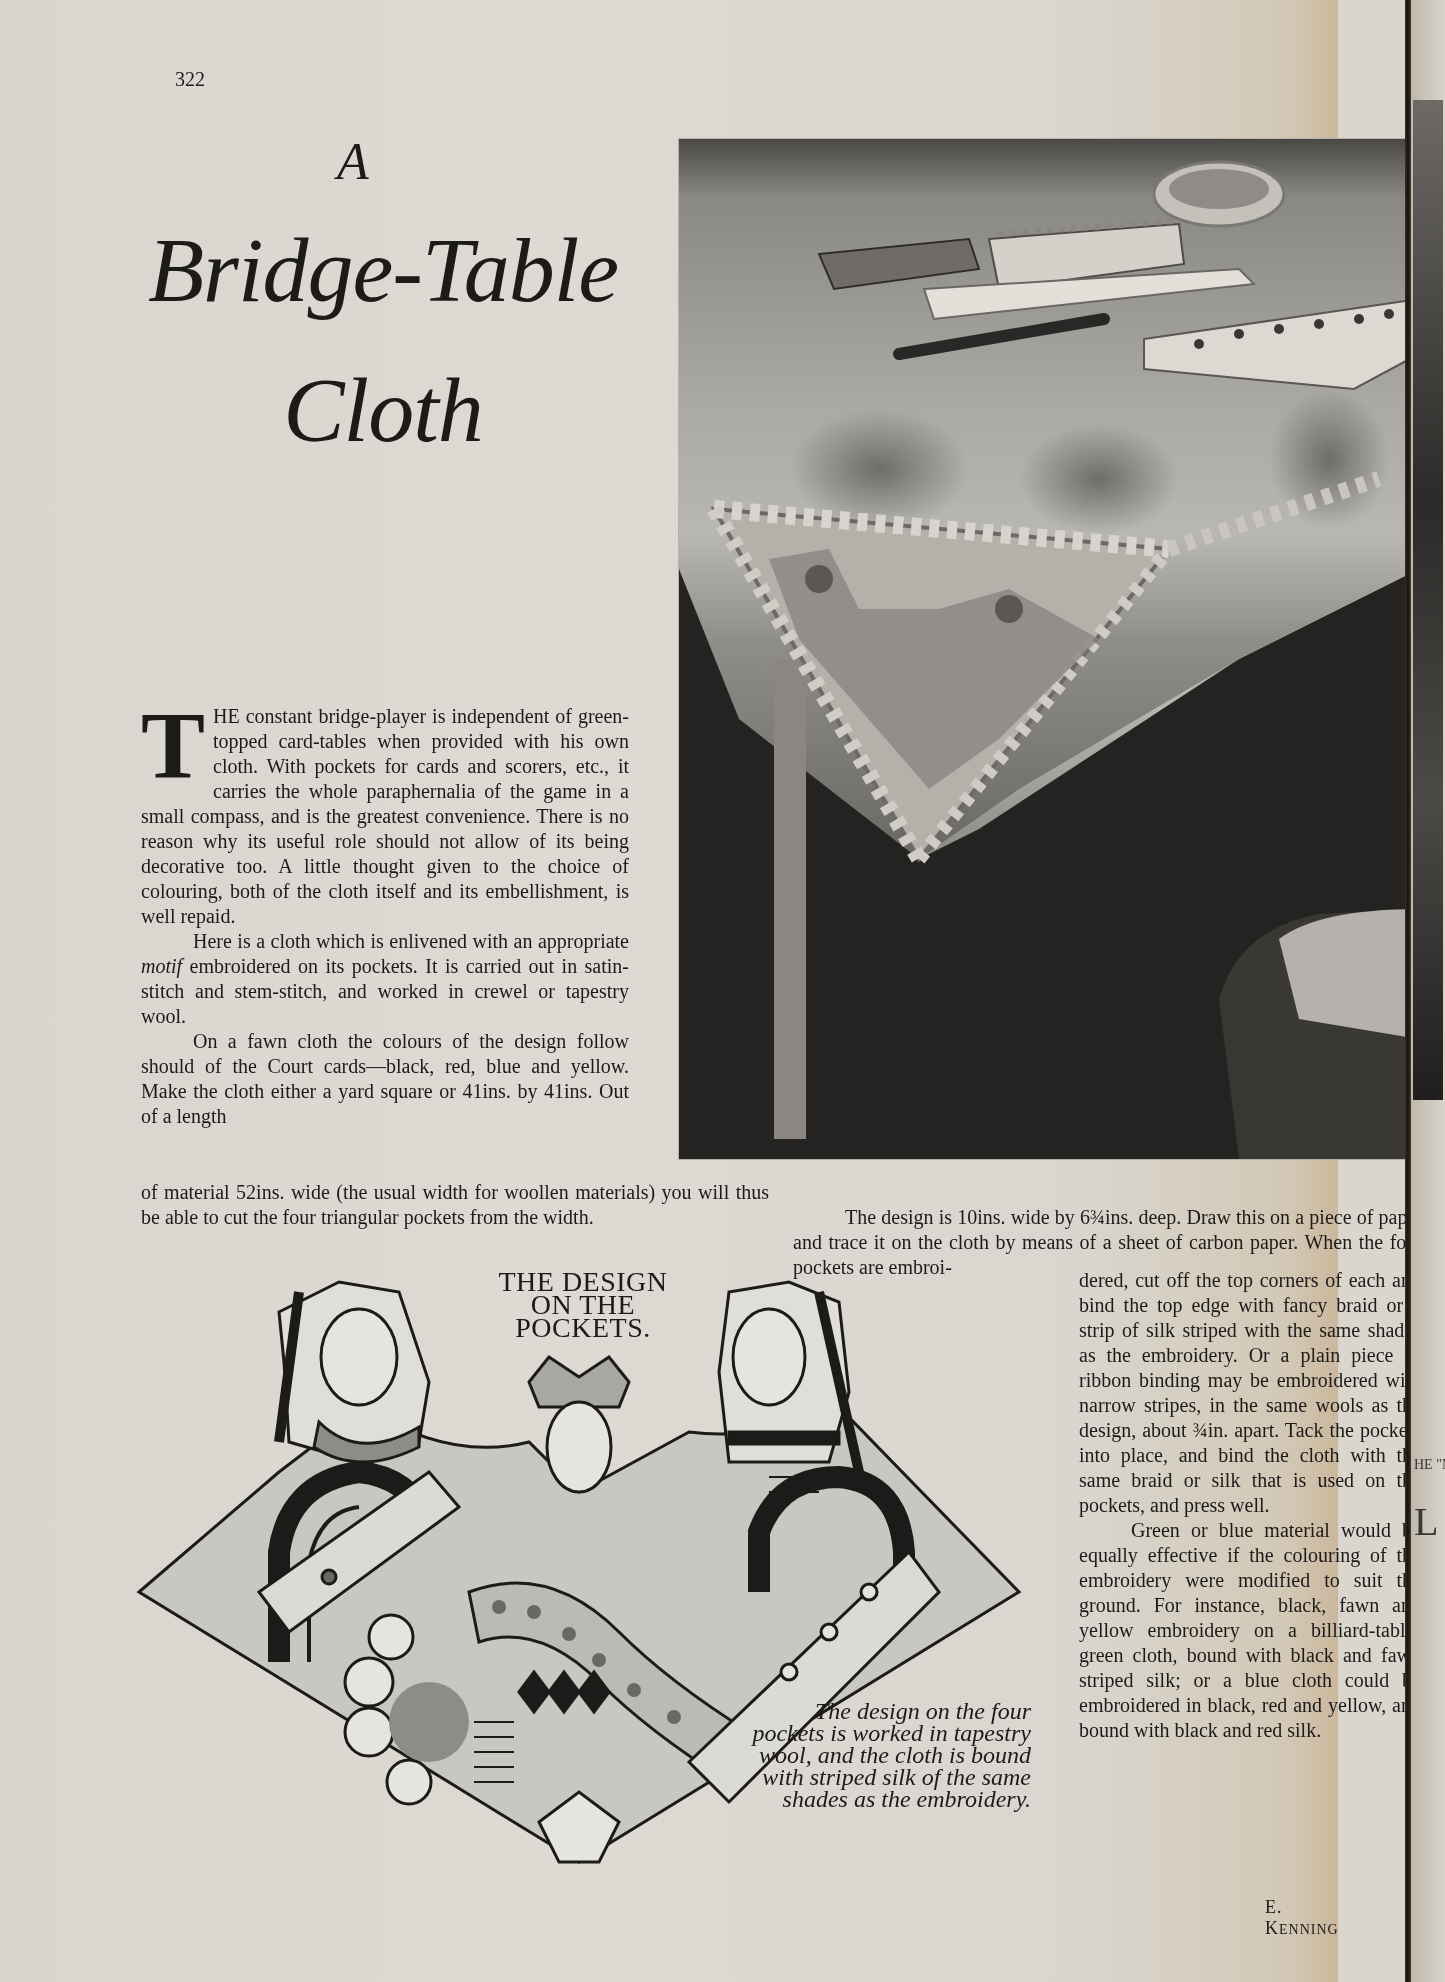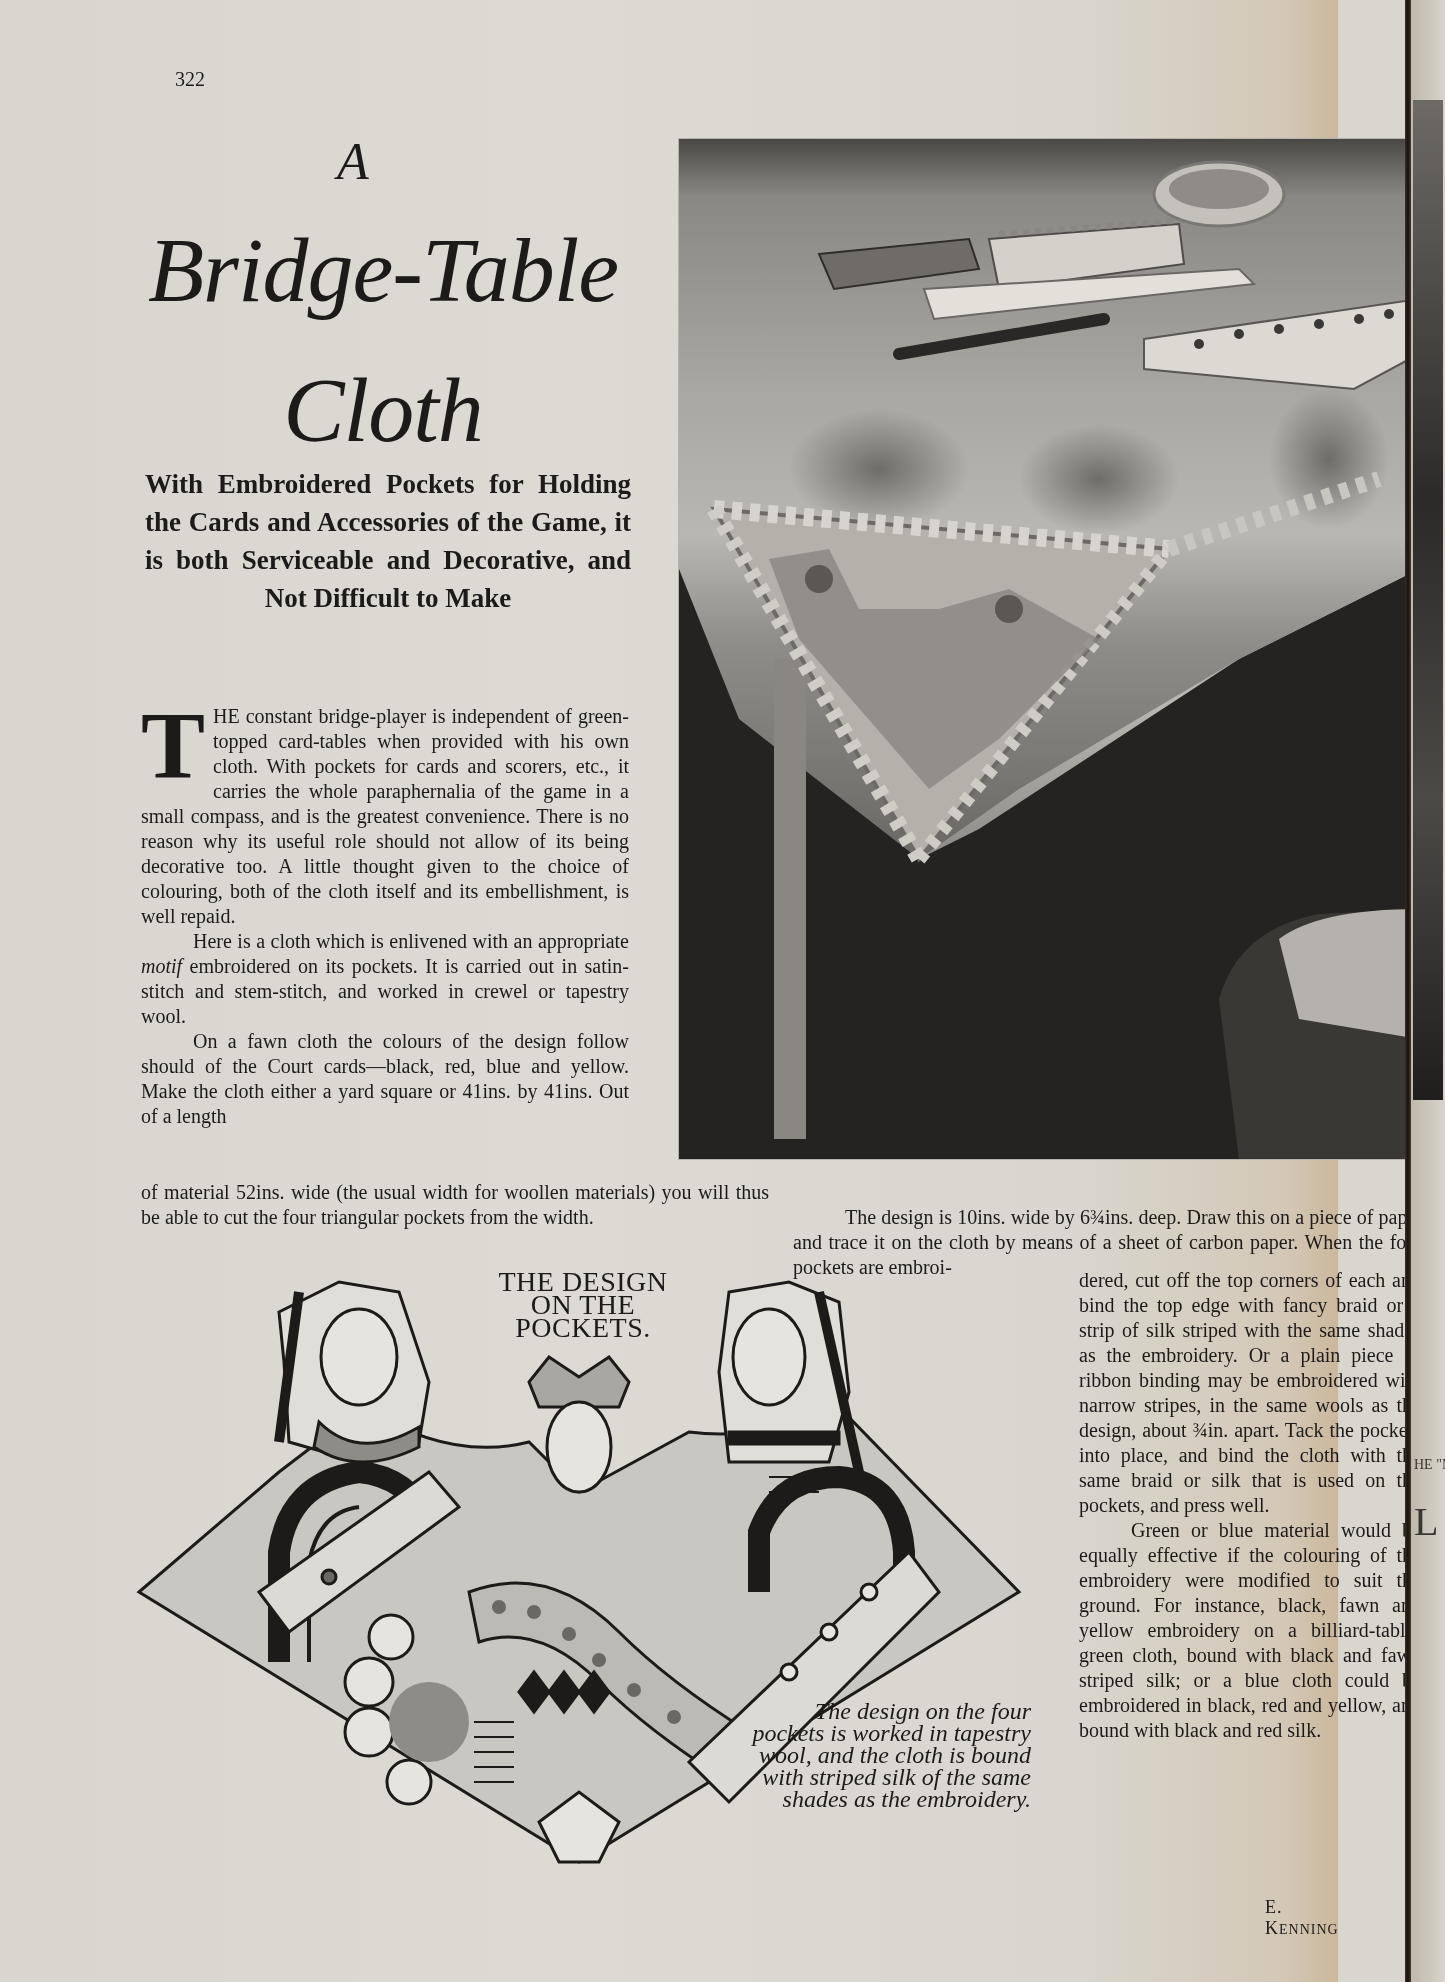--- a/index.html
+++ b/index.html
@@ -61,21 +61,20 @@
 <div class="page">
 
   <div class="page-number">322</div>
 
   <div class="title-a">A</div>
   <div class="title-main">
     <div>Bridge-Table</div>
     <div>Cloth</div>
   </div>
 
-  <div class="subtitle">With Embroidered Pockets for Holding the Cards and Accessories of the Game, it is both Serviceable and Decorative, and Not Difficult to Make</div>
 
   <div class="photo">
     <svg width="740" height="1020" viewBox="0 0 740 1020">
       <defs>
         <linearGradient id="cloth" x1="0" y1="0" x2="0" y2="1">
           <stop offset="0" stop-color="#4a4845"></stop>
           <stop offset="0.08" stop-color="#8a8884"></stop>
           <stop offset="0.35" stop-color="#a9a7a2"></stop>
           <stop offset="0.55" stop-color="#b9b7b2"></stop>
           <stop offset="0.7" stop-color="#8f8d89"></stop>

